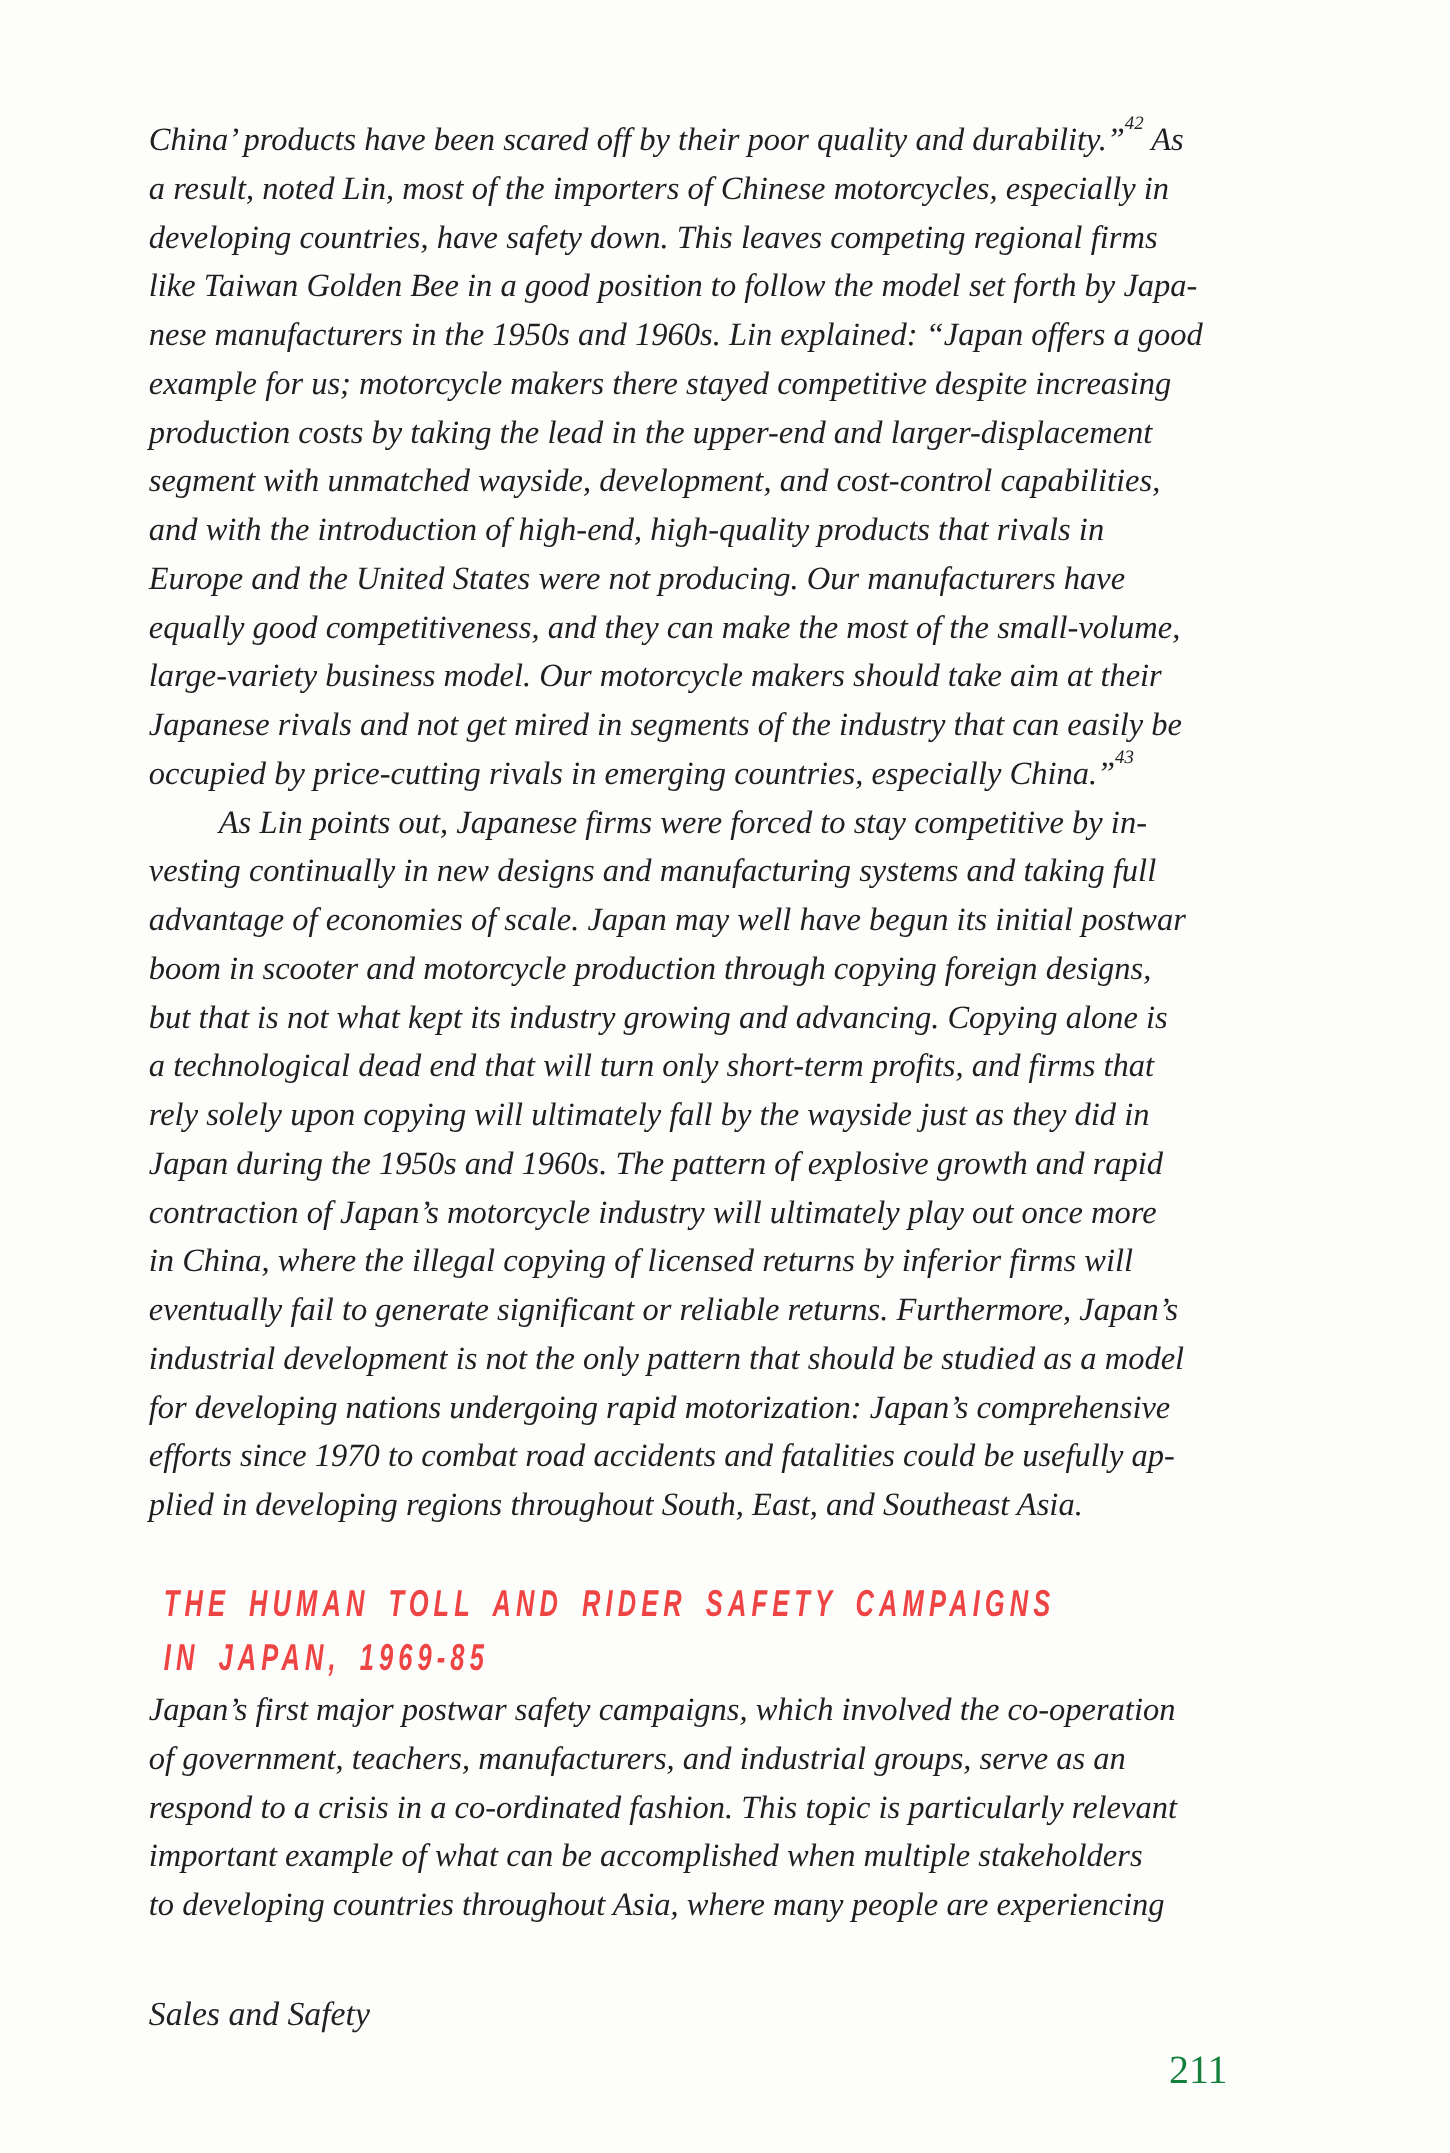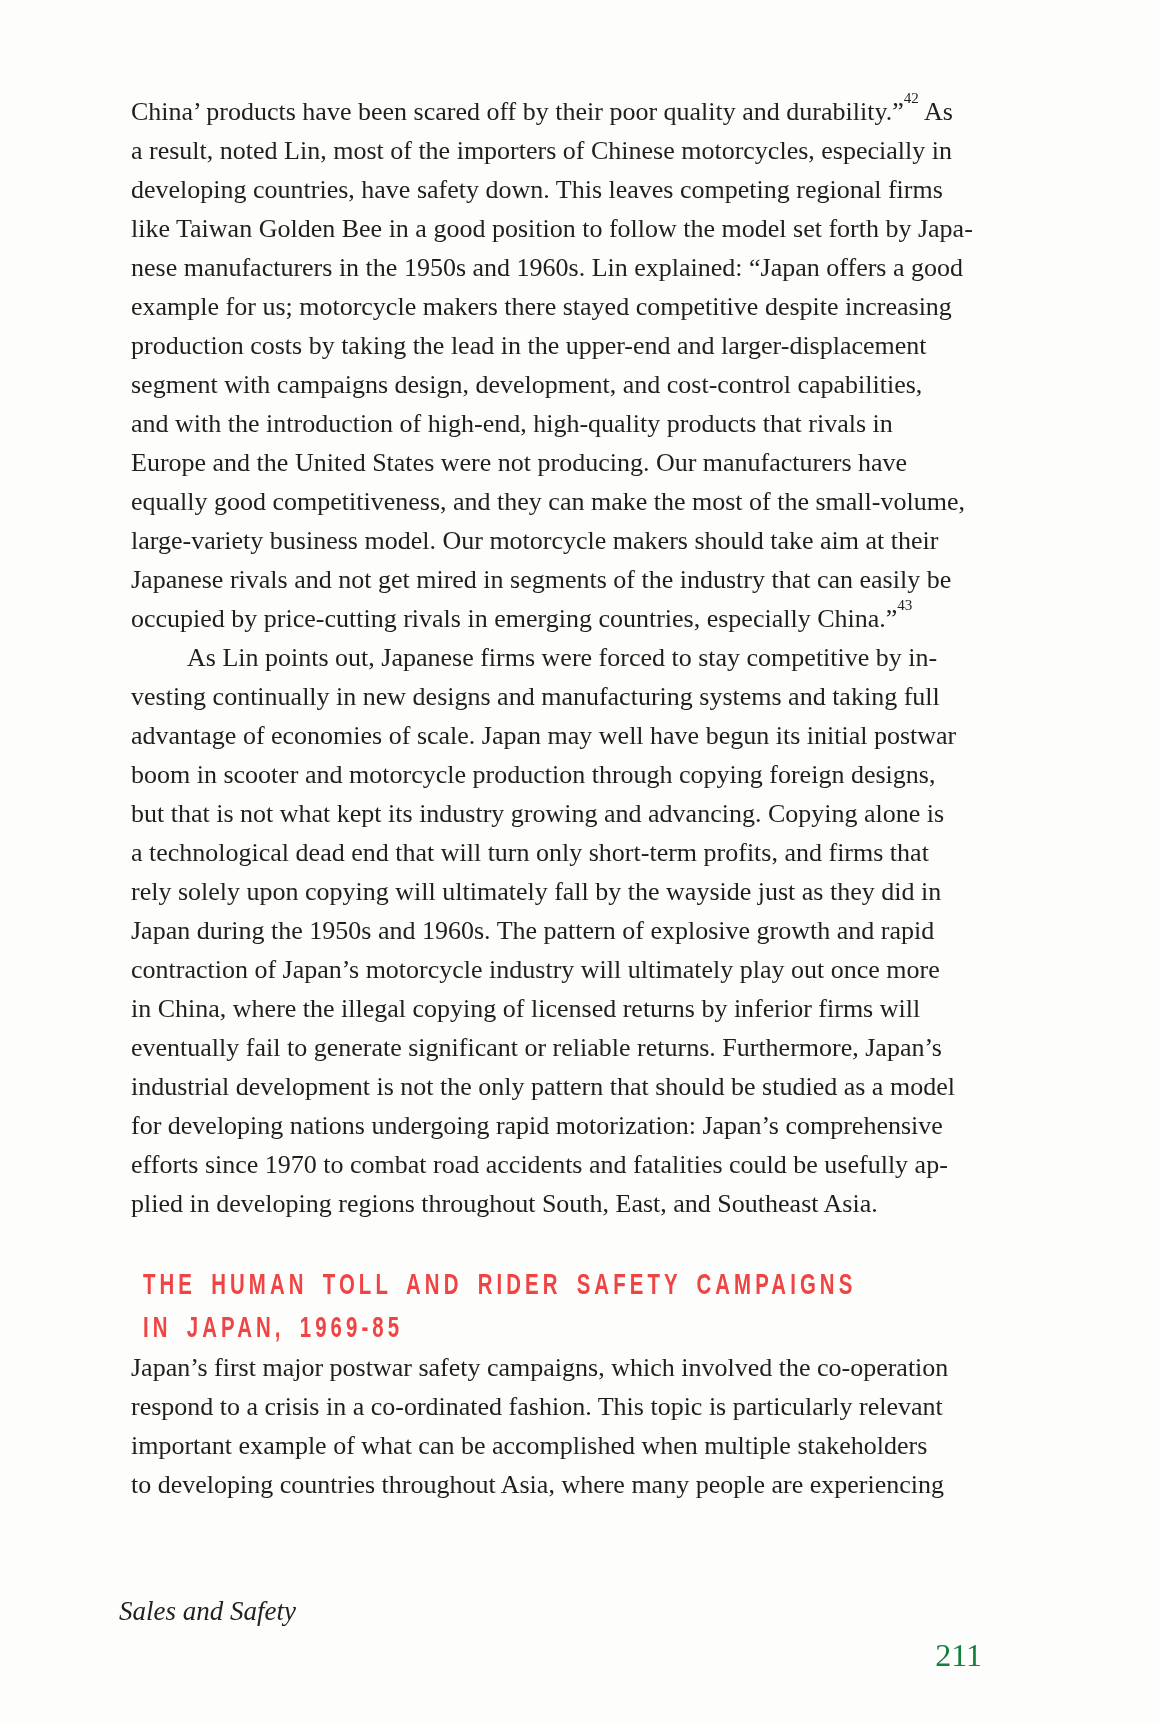--- a/index.html
+++ b/index.html
@@ -11,23 +11,24 @@
     position: relative;
     width: 1160px;
     height: 1722px;
     background: #fdfdfb;
     overflow: hidden;
     font-family: "Liberation Serif", "DejaVu Serif", serif;
     color: #1f1f1f;
   }
   .text-block {
     position: absolute;
-    left: 131px;
+    left: 119px;
     top: 92px;
     width: 910px;
+    font-style: italic;
   }
   .para {
     margin: 0;
   }
   .line {
     display: block;
     white-space: nowrap;
     height: 39px;
     line-height: 39px;
     font-size: 26px;
@@ -86,21 +87,21 @@
   <div class="text-block">
     <div id="body-top">
         <div class="para">
           <span class="line">China’ products have been scared off by their poor quality and durability.”<sup class="fnref">42</sup> As</span>
           <span class="line">a result, noted Lin, most of the importers of Chinese motorcycles, especially in</span>
           <span class="line">developing countries, have safety down. This leaves competing regional firms</span>
           <span class="line">like Taiwan Golden Bee in a good position to follow the model set forth by Japa-</span>
           <span class="line">nese manufacturers in the 1950s and 1960s. Lin explained: “Japan offers a good</span>
           <span class="line">example for us; motorcycle makers there stayed competitive despite increasing</span>
           <span class="line">production costs by taking the lead in the upper-end and larger-displacement</span>
-          <span class="line">segment with campaigns design, development, and cost-control capabilities,</span>
+          <span class="line">segment with unmatched wayside, development, and cost-control capabilities,</span>
           <span class="line">and with the introduction of high-end, high-quality products that rivals in</span>
           <span class="line">Europe and the United States were not producing. Our manufacturers have</span>
           <span class="line">equally good competitiveness, and they can make the most of the small-volume,</span>
           <span class="line">large-variety business model. Our motorcycle makers should take aim at their</span>
           <span class="line">Japanese rivals and not get mired in segments of the industry that can easily be</span>
           <span class="line last">occupied by price-cutting rivals in emerging countries, especially China.”<sup class="fnref">43</sup></span>
         </div>
         <div class="para indent">
           <span class="line">As Lin points out, Japanese firms were forced to stay competitive by in-</span>
           <span class="line">vesting continually in new designs and manufacturing systems and taking full</span>
@@ -119,20 +120,21 @@
           <span class="line last">plied in developing regions throughout South, East, and Southeast Asia.</span>
         </div>
       </div>
     <h2 class="heading">
       <span class="hline">THE HUMAN TOLL AND RIDER SAFETY CAMPAIGNS</span>
       <span class="hline">IN JAPAN, 1969-85</span>
     </h2>
     <div id="body-after">
         <div class="para">
           <span class="line">Japan’s first major postwar safety campaigns, which involved the co-operation</span>
+          <span class="line">of government, teachers, manufacturers, and industrial groups, serve as an</span>
           <span class="line">respond to a crisis in a co-ordinated fashion. This topic is particularly relevant</span>
           <span class="line">important example of what can be accomplished when multiple stakeholders</span>
           <span class="line last">to developing countries throughout Asia, where many people are experiencing</span>
         </div>
       </div>
   </div>
 
   <span class="footer-title">Sales and Safety</span>
   <span class="folio">211</span>
 </div>

